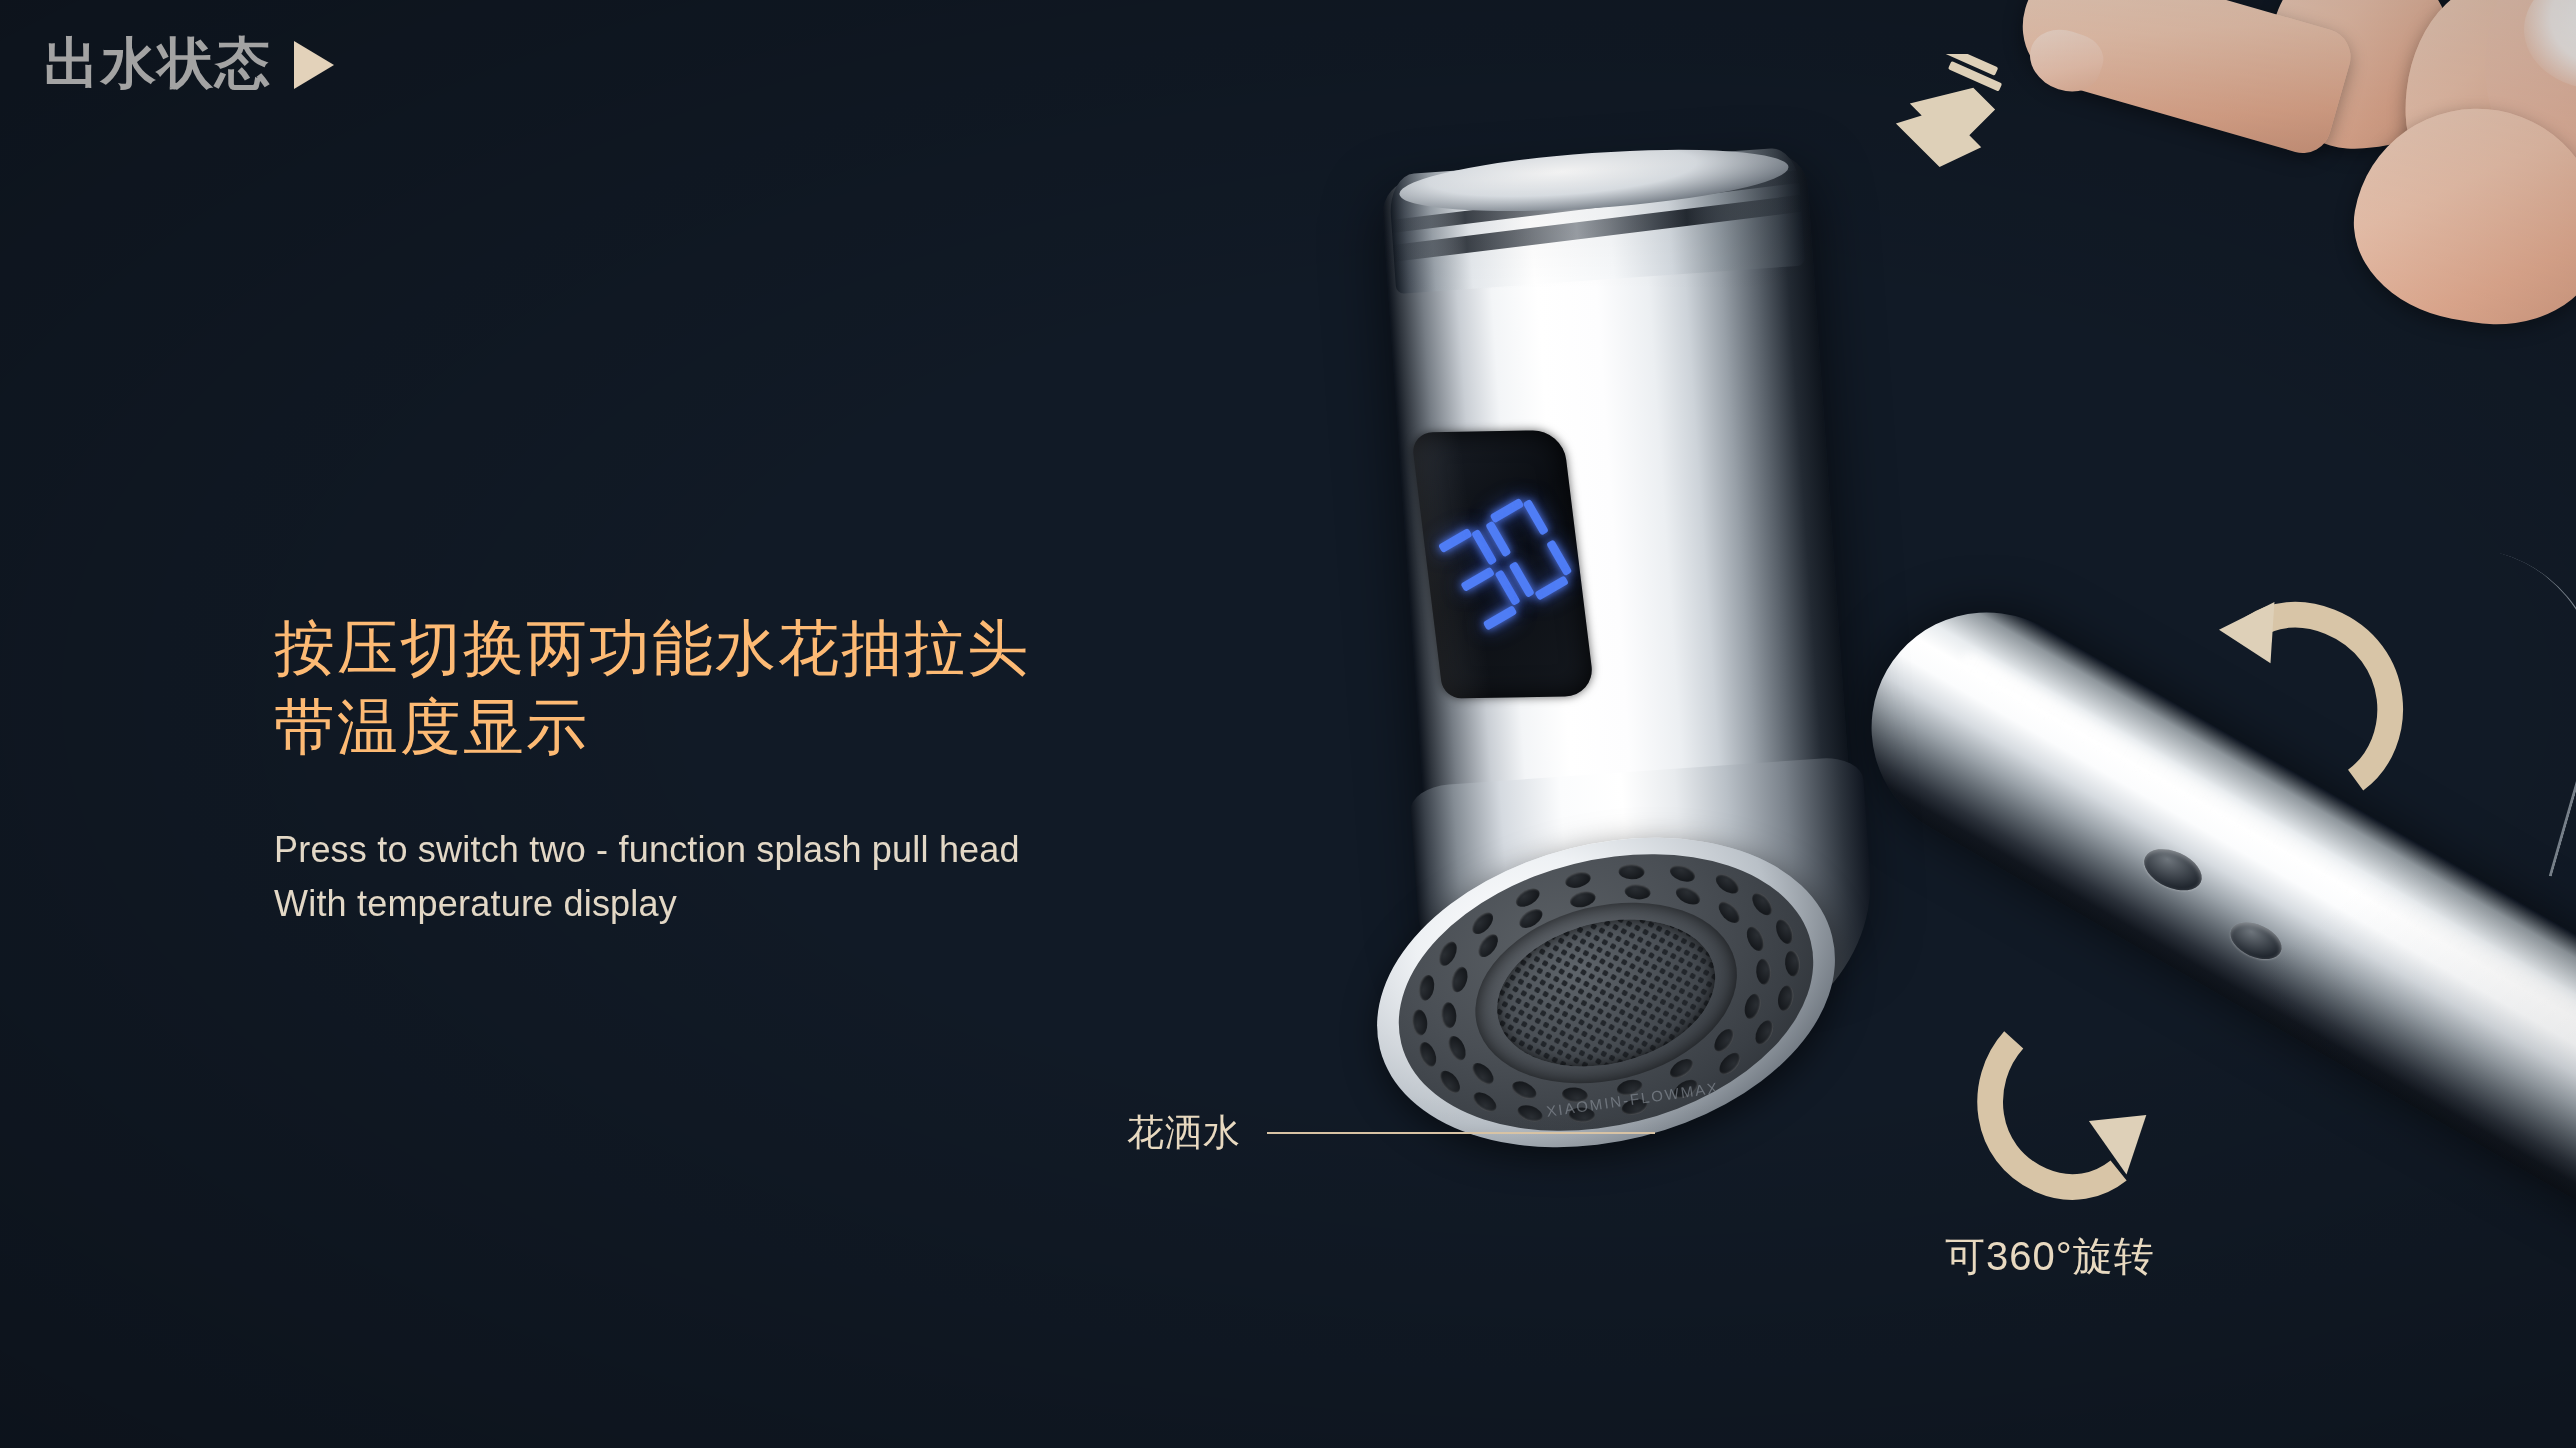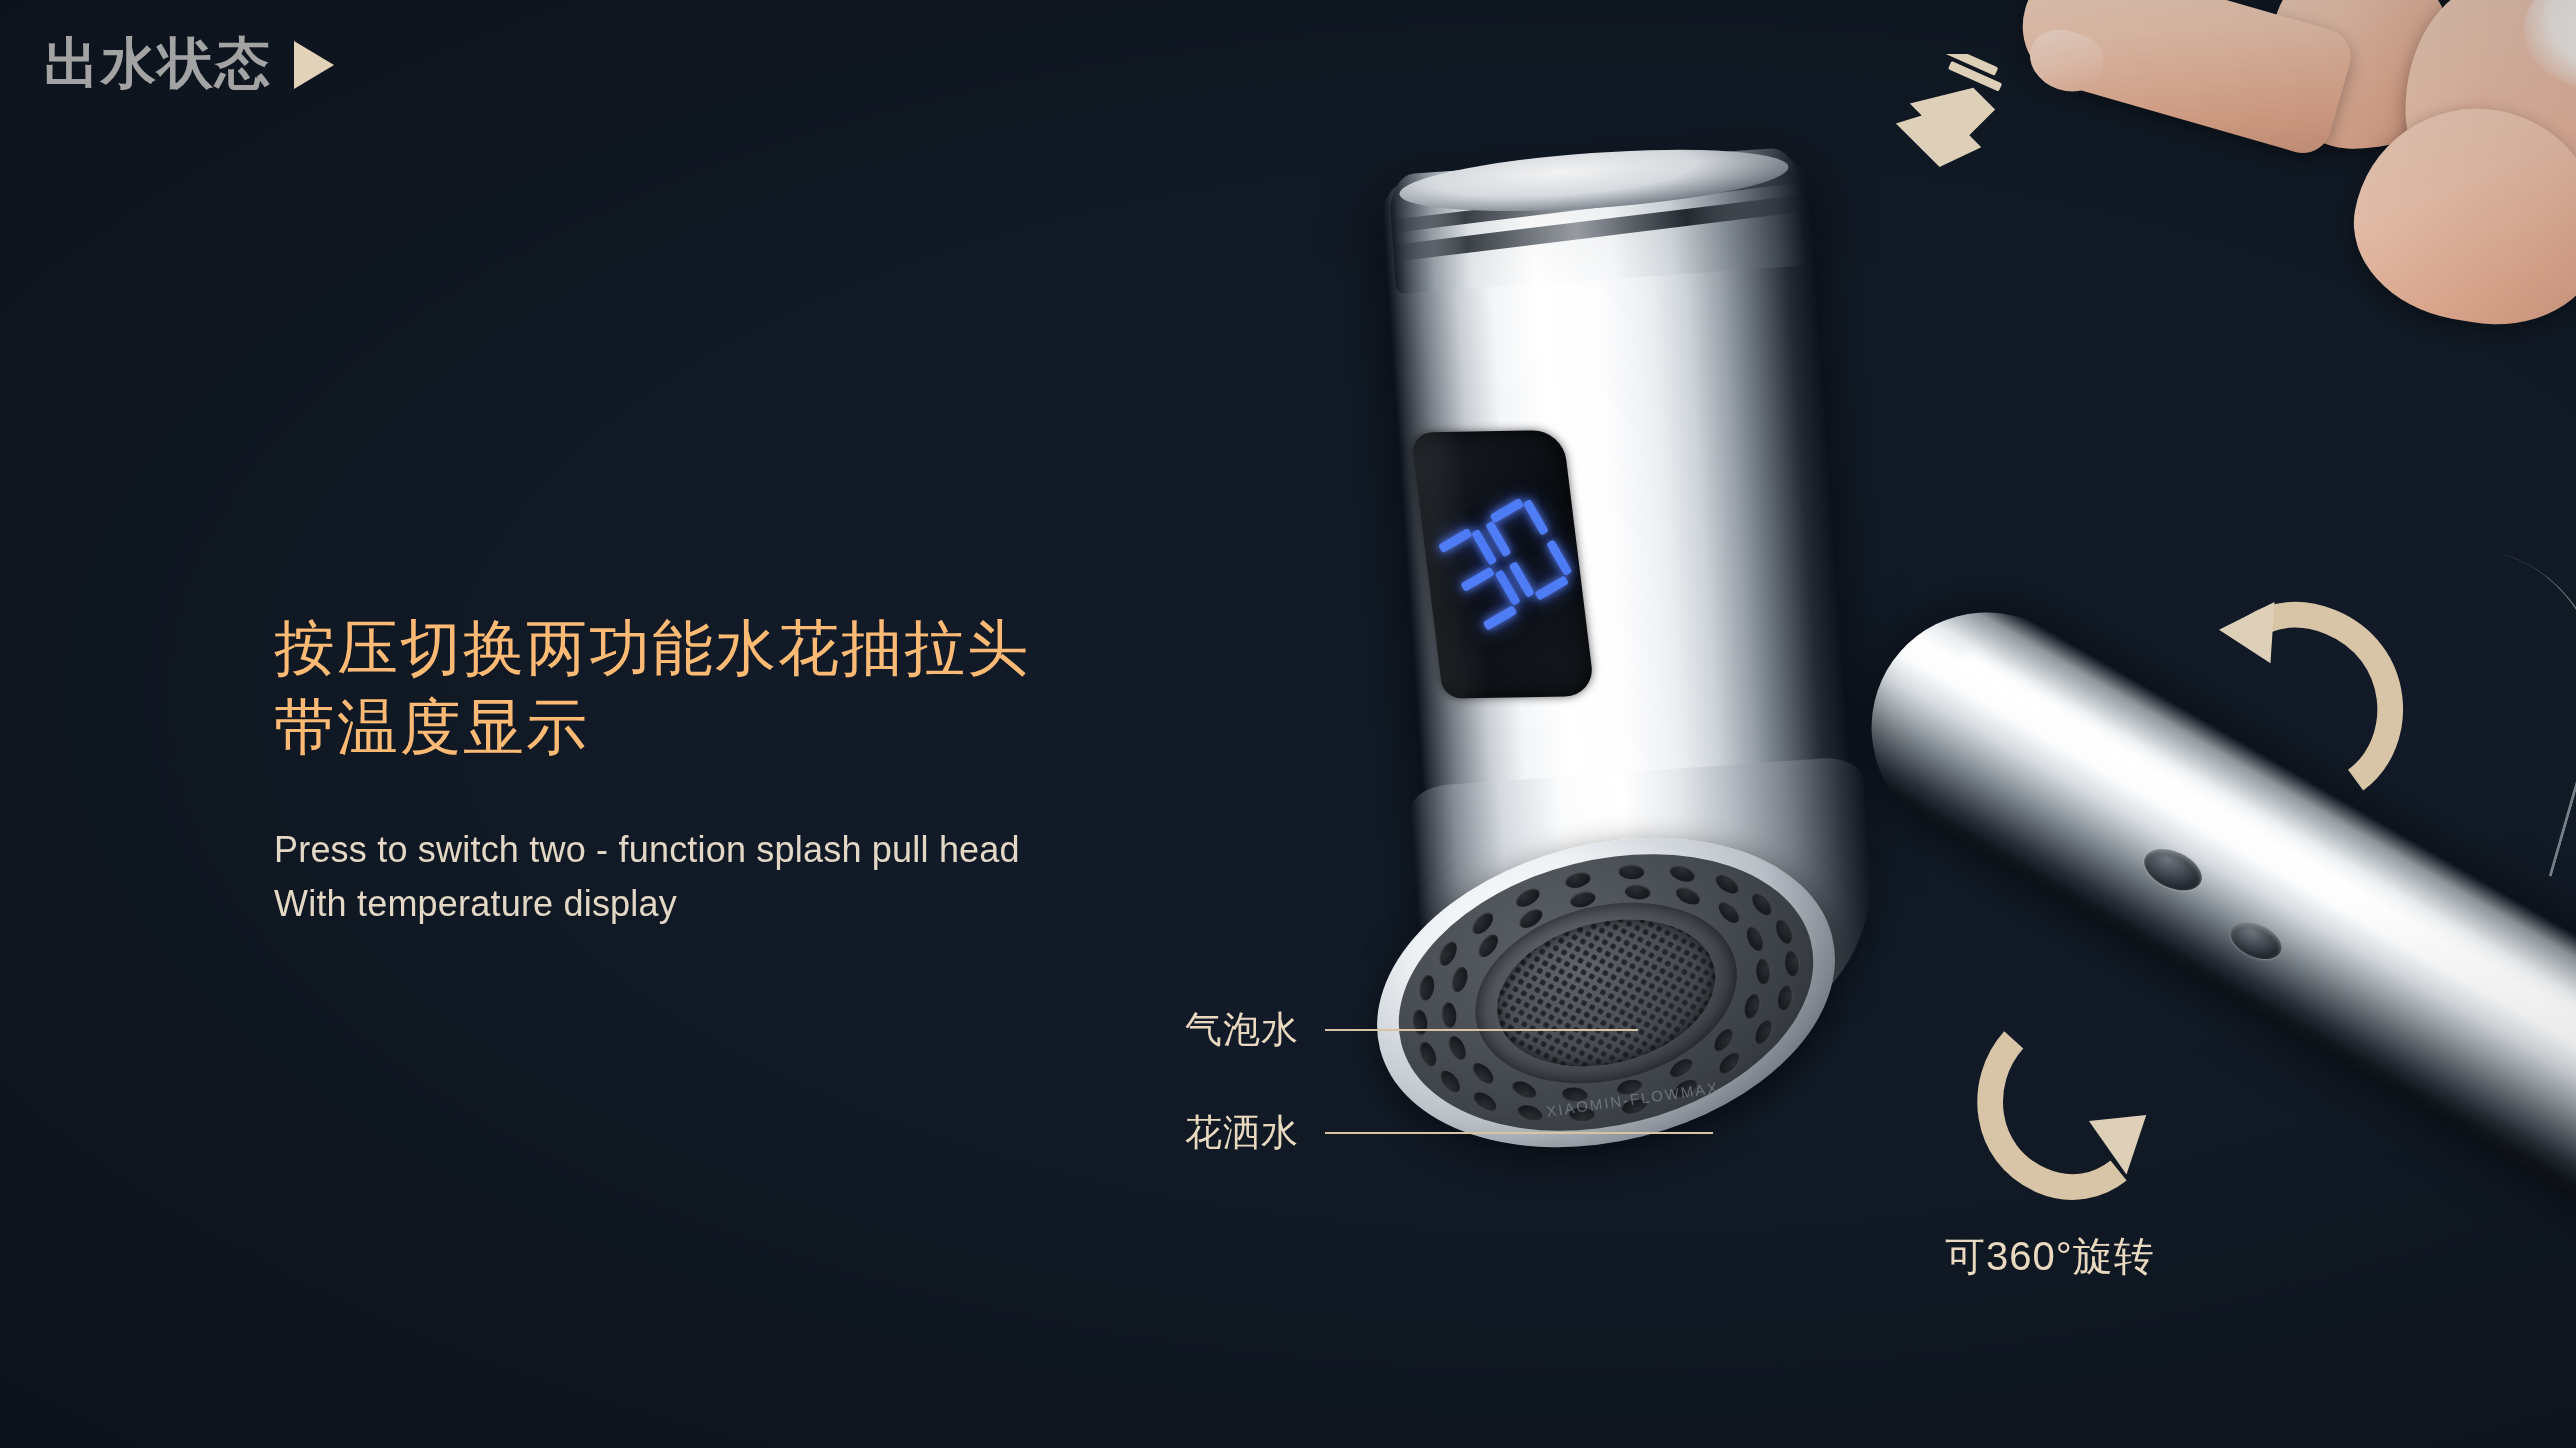--- a/index.html
+++ b/index.html
@@ -388,21 +388,21 @@
   }
   .callout-line {
     height: 2px;
     background: #d8c3a4;
     margin-left: 26px;
   }
   #callout-temp      { left: 1185px; top: 458px; }
   #callout-temp .callout-line { width: 293px; }
   #callout-bubble    { left: 1185px; top: 1005px; }
   #callout-bubble .callout-line { width: 313px; }
-  #callout-shower    { left: 1185px; top: 1108px; }
+  #callout-shower    { left: 1127px; top: 1108px; }
   #callout-shower .callout-line { width: 388px; }
 
   #rotate-caption {
     position: absolute;
     left: 1945px;
     top: 1229px;
     font-size: 40px;
     color: #e8d9c0;
     letter-spacing: 1px;
     white-space: nowrap;
@@ -572,24 +572,20 @@
     <path d="M148 188 C200 150 196 58 122 28 C92 16 64 20 44 34" fill="none" stroke="#d8c5a7" stroke-width="26" stroke-linecap="butt"></path>
     <path d="M10 36 L66 8 L62 70 Z" fill="#ded0b8"></path>
   </svg>
 
   <svg id="rotate-arrow-bottom" viewBox="0 0 220 185">
     <path d="M42 10 C4 52 10 126 70 152 C100 165 128 158 148 142" fill="none" stroke="#d8c5a7" stroke-width="26" stroke-linecap="butt"></path>
     <path d="M118 92 L176 86 L156 146 Z" fill="#ded0b8"></path>
   </svg>
 
 
-  <div class="callout" id="callout-bubble">
-    <span class="callout-label">气泡水</span>
-    <span class="callout-line"></span>
-  </div>
 
   <div class="callout" id="callout-shower">
     <span class="callout-label">花洒水</span>
     <span class="callout-line"></span>
   </div>
 
   <div id="rotate-caption">可360°旋转</div>
 
   <div id="copy">
     <div class="headline">按压切换两功能水花抽拉头</div>

